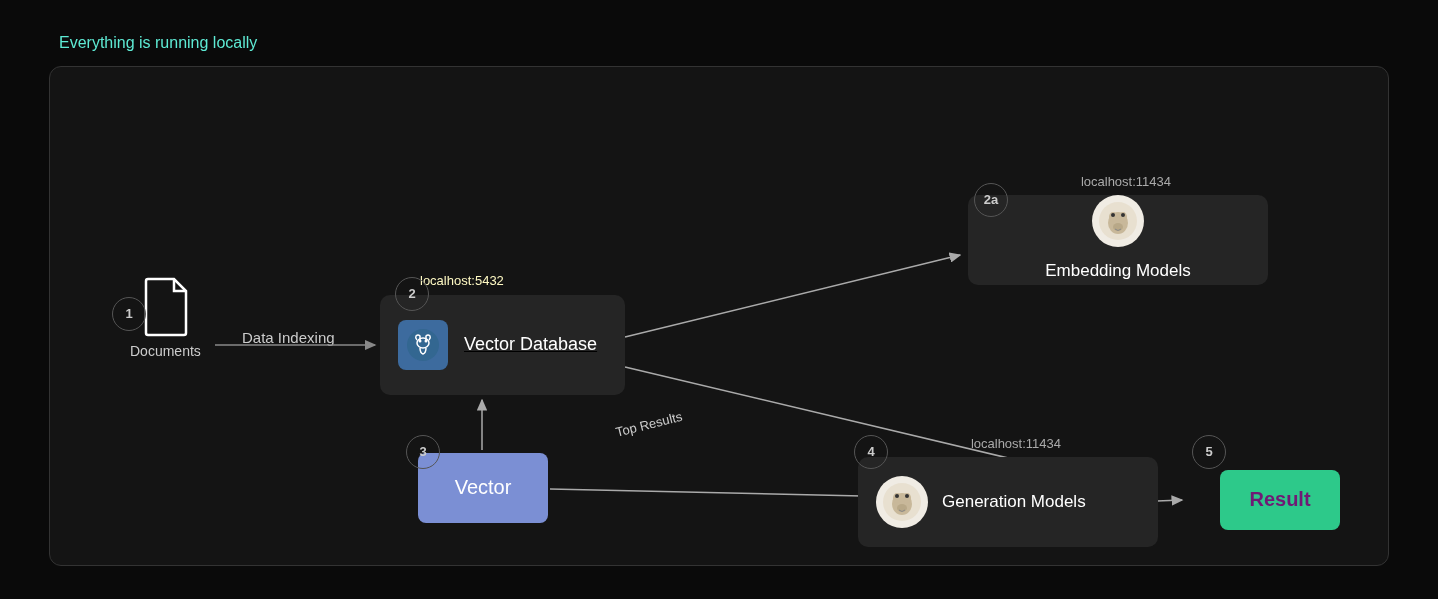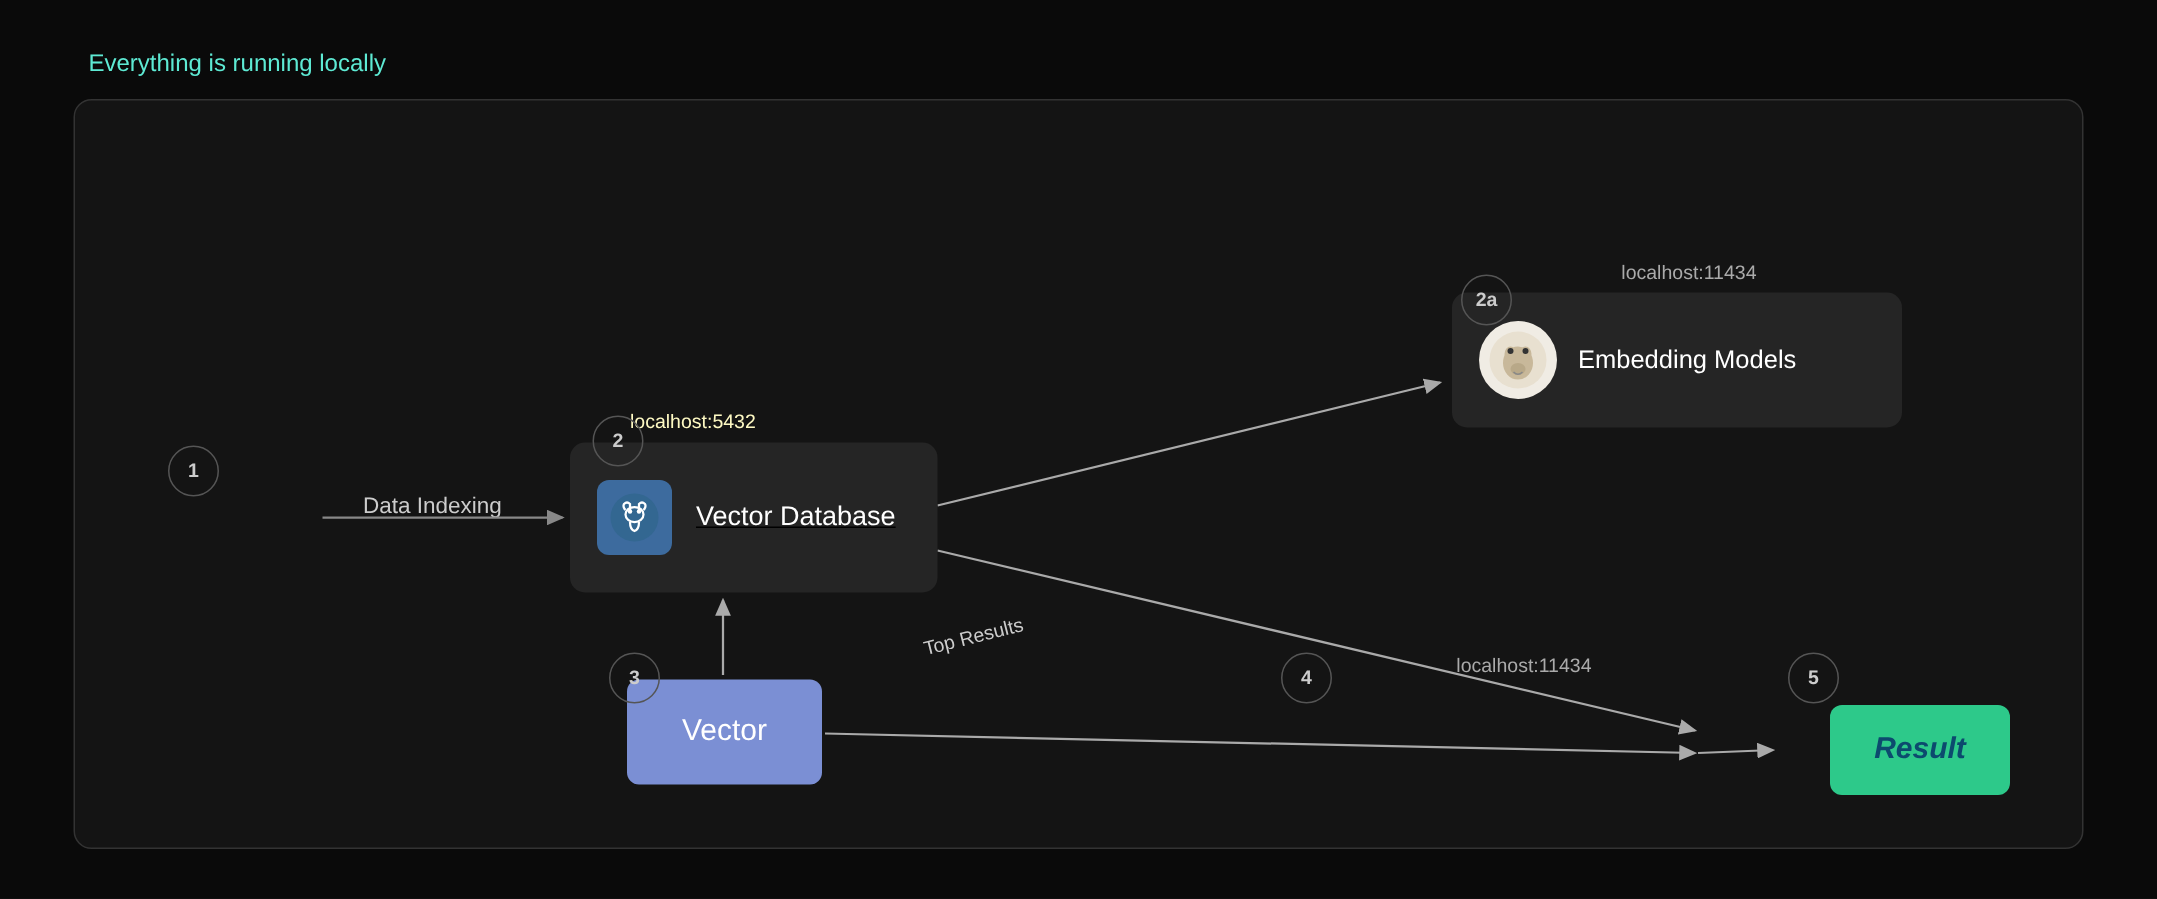--- a/index.html
+++ b/index.html
@@ -129,20 +129,21 @@
       top: 128px;
       width: 300px;
       height: 90px;
       background: #252525;
       border-radius: 10px;
       display: flex;
       align-items: center;
       padding: 0 18px;
       gap: 14px;
       z-index: 8;
+      flex-direction: column;
     }
     .embed-host {
       position: absolute;
       right: 217px;
       top: 107px;
       color: #aaa;
       font-size: 13px;
     }
     .embed-label {
       color: #fff;
@@ -206,24 +207,23 @@
       width: 120px;
       height: 60px;
       background: #2dc98a;
       border-radius: 8px;
       display: flex;
       align-items: center;
       justify-content: center;
       z-index: 8;
     }
     .result-label {
-      color: #0c4a6e;
+      color: #701a75;
       font-size: 20px;
       font-weight: 600;
-      font-style: italic;
     }
 
     
     .llama-icon {
       width: 52px;
       height: 52px;
       border-radius: 50%;
       background: #f0ece4;
       display: flex;
       align-items: center;
@@ -281,20 +281,27 @@
       <line x1="575" y1="300" x2="1080" y2="420" stroke="#aaa" stroke-width="1.5" marker-end="url(#arrowhead-white)"></line>
 
       <line x1="1383" y1="435" x2="1440" y2="435" stroke="#aaa" stroke-width="1.5"></line>
       <line x1="1380" y1="435" x2="1388" y2="435" stroke="#aaa" stroke-width="1.5" marker-end="url(#arrowhead-white)"></line>
     </svg>
 
     <div class="step-badge" style="left:62px; top:230px;">
       <span>1</span>
     </div>
 
+    <div class="doc-icon">
+      <svg class="doc-svg" viewBox="0 0 50 60" fill="none">
+        <path d="M8 2 H34 L46 14 V56 Q46 58 44 58 H8 Q6 58 6 56 V4 Q6 2 8 2Z" fill="none" stroke="white" stroke-width="2.5"></path>
+        <path d="M34 2 V14 H46" fill="none" stroke="white" stroke-width="2.5"></path>
+      </svg>
+      <span class="doc-label">Documents</span>
+    </div>
 
     <div class="data-indexing-label">Data Indexing</div>
 
     <div class="step-badge" style="left:345px; top:210px;">
       <span>2</span>
     </div>
 
     <div class="vdb-host">localhost:5432</div>
 
     <div class="vdb-card">
@@ -345,20 +352,35 @@
     </div>
 
     <div class="top-results-label">Top Results</div>
 
     <div class="step-badge" style="right:500px; top:368px;">
       <span>4</span>
     </div>
 
     <div class="gen-host">localhost:11434</div>
 
+    <div class="gen-card">
+      <div class="llama-icon">
+        <svg width="40" height="40" viewBox="0 0 40 40">
+          <circle cx="20" cy="20" r="19" fill="#e8e0d0"></circle>
+          <ellipse cx="20" cy="22" rx="10" ry="11" fill="#c8b89a"></ellipse>
+          <ellipse cx="15" cy="16" rx="4" ry="5" fill="#c8b89a"></ellipse>
+          <ellipse cx="25" cy="16" rx="4" ry="5" fill="#c8b89a"></ellipse>
+          <circle cx="15" cy="14" r="2" fill="#333"></circle>
+          <circle cx="25" cy="14" r="2" fill="#333"></circle>
+          <ellipse cx="20" cy="26" rx="5" ry="4" fill="#b8a888"></ellipse>
+          <path d="M17 28 Q20 31 23 28" fill="none" stroke="#888" stroke-width="1"></path>
+        </svg>
+      </div>
+      <span class="gen-label">Generation Models</span>
+    </div>
 
     <svg style="position:absolute;top:0;left:0;width:100%;height:100%;pointer-events:none;z-index:6;">
       <defs>
         <marker id="arrowhead2" markerWidth="8" markerHeight="7" refX="7" refY="3.5" orient="auto">
           <polygon points="0 0, 8 3.5, 0 7" fill="#aaa"></polygon>
         </marker>
       </defs>
       <line x1="1082" y1="435" x2="1132" y2="433" stroke="#aaa" stroke-width="1.5" marker-end="url(#arrowhead2)"></line>
     </svg>
 

